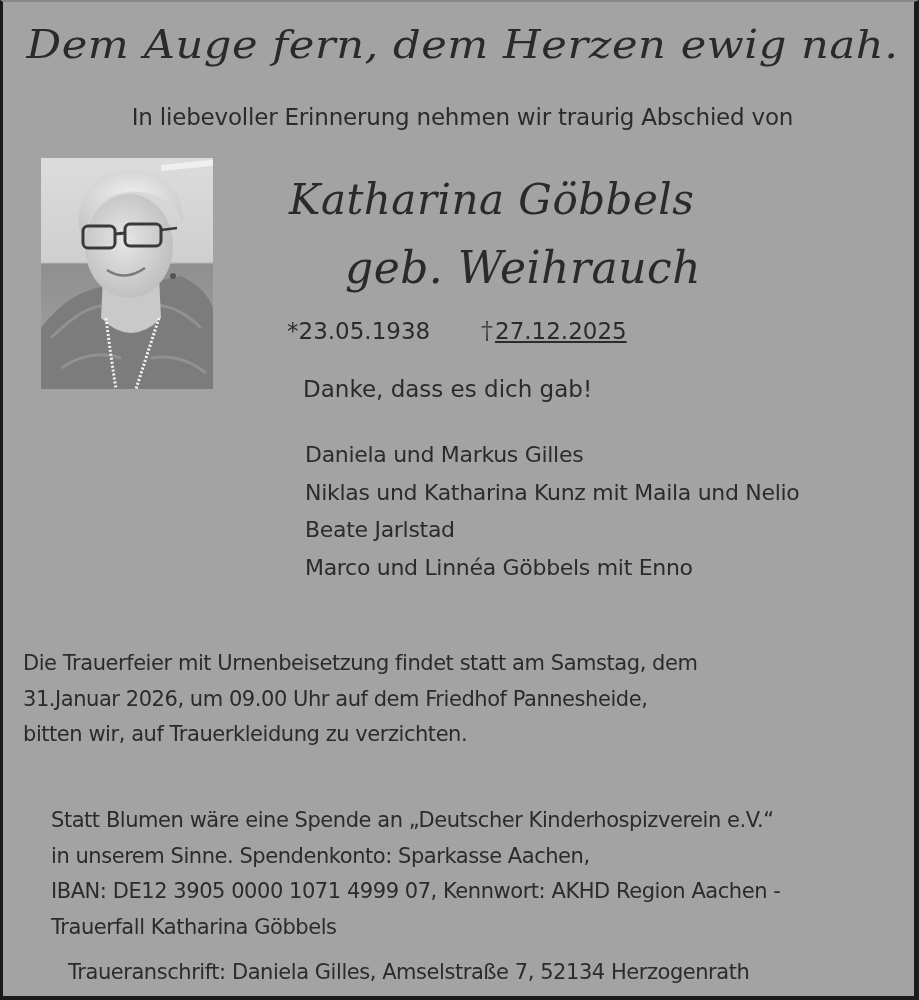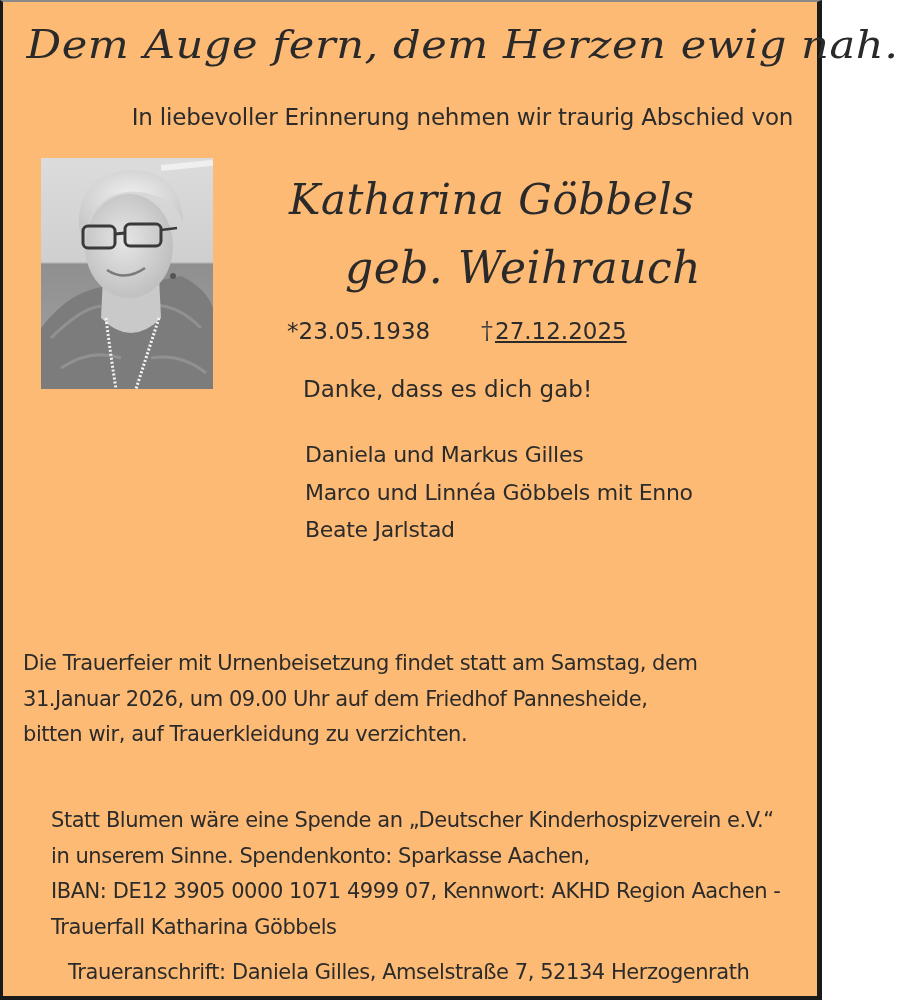--- a/index.html
+++ b/index.html
@@ -11,27 +11,27 @@
       width: 919px;
       height: 1000px;
       position: relative;
       overflow: hidden;
       font-family: "DejaVu Sans", sans-serif;
       color: #2b2b2b;
     }
     .frame {
       position: absolute;
       left: 0; top: 0;
-      width: 822px; height: 1000px;
+      width: 919px; height: 1000px;
       box-sizing: border-box;
       border-top: 2px solid #8a8a8a;
       border-left: 3px solid #1a1a1a;
       border-right: 5px solid #1a1a1a;
       border-bottom: 4px solid #1a1a1a;
-      background: #fdba74;
+      background: #a3a3a3;
     }
     .abs { position: absolute; white-space: nowrap; }
 
     .script {
       font-family: "DejaVu Serif", serif;
       font-style: italic;
       color: #2a2a2a;
       letter-spacing: 0.5px;
     }
     .motto {
@@ -158,22 +158,23 @@
 
   <div class="abs dates born">*23.05.1938</div>
   <div class="abs dates died">
     <span class="cross">†</span><span>27.12.2025</span>
   </div>
 
   <div class="abs thanks">Danke, dass es dich gab!</div>
 
   <div class="abs family" style="transform-origin: left top; transform: scaleX(1);">
     <div>Daniela und Markus Gilles</div>
+    <div>Niklas und Katharina Kunz mit Maila und Nelio</div>
+    <div>Beate Jarlstad</div>
     <div>Marco und Linnéa Göbbels mit Enno</div>
-    <div>Beate Jarlstad</div>
   </div>
 
   <div class="abs para funeral" style="transform: scaleX(1);">
     <div>Die Trauerfeier mit Urnenbeisetzung findet statt am Samstag, dem</div>
     <div>31.Januar 2026, um 09.00 Uhr auf dem Friedhof Pannesheide,</div>
     <div>bitten wir, auf Trauerkleidung zu verzichten.</div>
   </div>
 
   <div class="abs para donation" style="transform: scaleX(1);">
     <div>Statt Blumen wäre eine Spende an „Deutscher Kinderhospizverein e.V.“</div>

